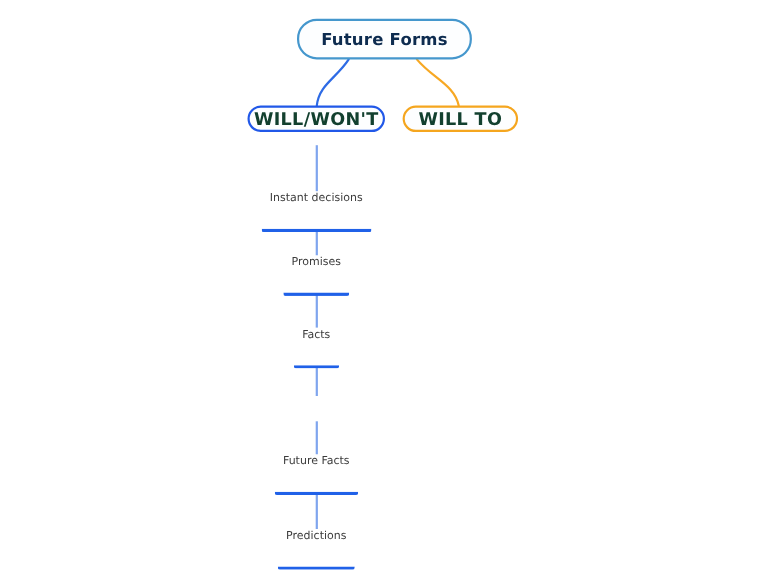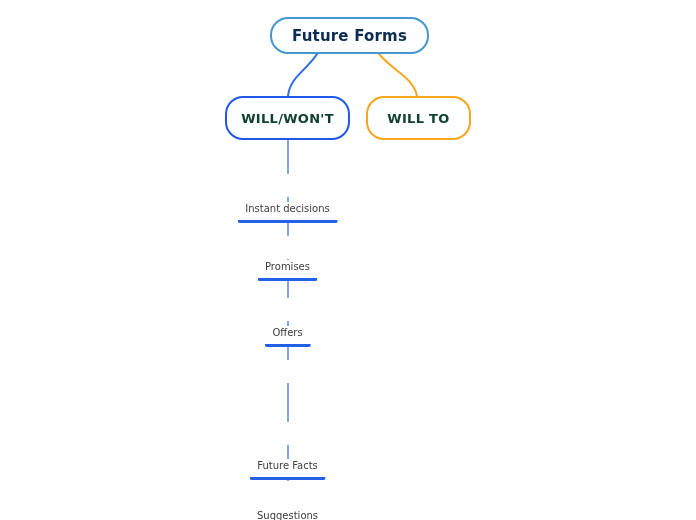--- a/index.html
+++ b/index.html
@@ -37,23 +37,23 @@
     border: 2px solid #4597cd;
     border-radius: 18px;
     font-size: 15px;
     font-weight: bold;
     color: #0e2c50;
     letter-spacing: 0.2px;
   }
 
   .node-branch {
     top: 96px;
-    height: 44px;
+    height: 24px;
     border-radius: 18px;
-    font-size: 13px;
+    font-size: 16px;
     font-weight: bold;
     color: #12402f;
     letter-spacing: 0.3px;
   }
 
   .node-will {
     left: 225px;
     width: 125px;
     border: 2.5px solid #2158e8;
   }
@@ -74,37 +74,36 @@
   .v1 { top: 197px; height: 39px; }
   .v2 { top: 259px; height: 39px; }
   .v3 { top: 321px; height: 39px; }
   .v4 { top: 383px; height: 39px; }
   .v5 { top: 445px; height: 36px; }
 
   .chain-node {
     position: absolute;
     left: 287.5px;
     transform: translateX(-50%);
-    padding: 0 8px 4px 8px;
+    padding: 0 8px 20px 8px;
     border-bottom: 3px solid #2061e8;
     border-radius: 0 0 2px 2px;
     font-size: 10px;
     line-height: 14px;
     color: #3c3c3c;
     text-align: left;
     white-space: nowrap;
     background: #ffffff;
     cursor: pointer;
-    margin-top: 28px;
   }
   .cn0 { top: 174px; }
   .cn1 { top: 232px; }
   .cn2 { top: 298px; }
   .cn3 { top: 360px; }
-  .cn4 { top: 431px; }
+  .cn4 { top: 413px; }
   .cn5 { top: 481px; }
 </style>
 </head>
 <body>
 
 <div class="canvas">
 
   <svg class="connectors" viewBox="0 0 696 520">
     <path d="M317,54 C306,71 290,77 288,96" fill="none" stroke="#2e6be5" stroke-width="2" stroke-linecap="round"></path>
     <path d="M379,54 C393,71 413,77 417,96" fill="none" stroke="#f7a823" stroke-width="2" stroke-linecap="round"></path>
@@ -129,22 +128,22 @@
     <span>WILL TO</span>
   </div>
 
   <div class="chain-node cn0">
     <span>Instant decisions</span>
   </div>
   <div class="chain-node cn1">
     <span>Promises</span>
   </div>
   <div class="chain-node cn2">
-    <span>Offers</span>
+    <span>Facts</span>
   </div>
   <div class="chain-node cn4">
     <span>Future Facts</span>
   </div>
   <div class="chain-node cn5">
-    <span>Suggestions</span>
+    <span>Predictions</span>
   </div>
 
 </div>
 
 </body></html>

